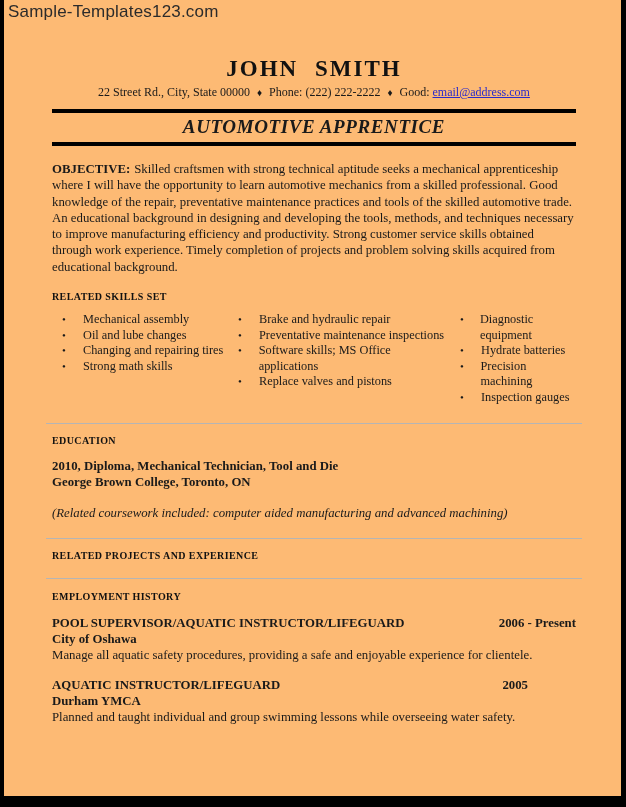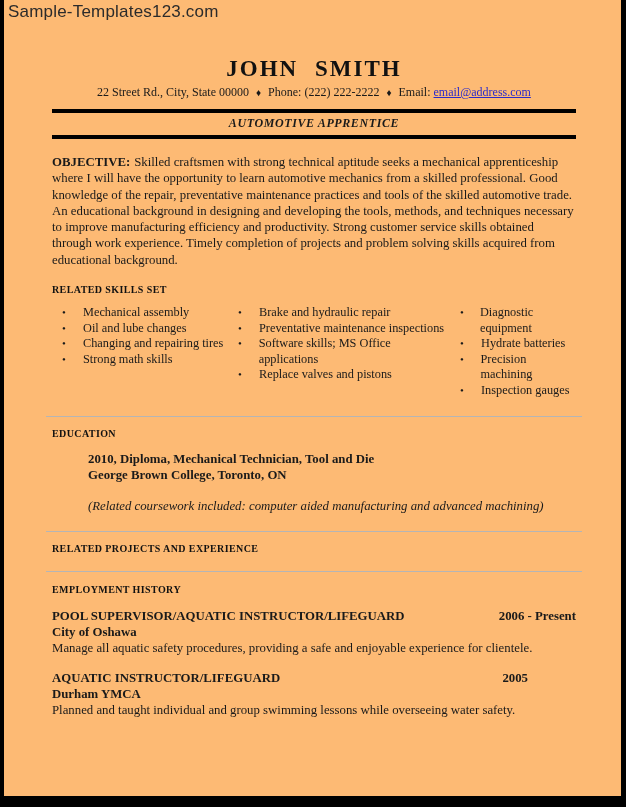--- a/index.html
+++ b/index.html
@@ -34,21 +34,21 @@
   }
   .contact .sep{margin:0 4px;font-size:10px;}
   .contact a{color:#2a2acc;text-decoration:underline;cursor:pointer;}
 
   .title-band{
     margin-top:9px;
     border-top:4px solid #000;border-bottom:4px solid #000;
     padding:3px 0 4px 0;text-align:center;
   }
   .title-band .job-title-line{
-    font-size:12px;font-weight:bold;font-style:italic;letter-spacing:0.6px;
+    font-size:19px;font-weight:bold;font-style:italic;letter-spacing:0.6px;
   }
 
   .body-text{font-size:12.8px;line-height:16.3px;}
   .objective{margin-top:15px;}
   .objective b{margin-right:4px;}
 
   .section-heading{
     margin-top:16px;text-align:left;
     font-size:10px;font-weight:bold;letter-spacing:0.4px;color:#111;
   }
@@ -60,21 +60,21 @@
   .skills-col.c3{flex:1;}
   .skill-item{display:flex;font-size:12.3px;line-height:15.6px;}
   .skill-item .bullet{width:9px;margin-left:10px;margin-right:12px;font-size:11px;}
   .skills-col.c3 .bullet{margin-left:12px;}
 
   hr.thin-rule{
     border:none;border-top:1px solid #b5b5b5;
     margin:17px 0 0 -6px;width:536px;
   }
 
-  .edu-block{margin-top:12px;margin-left:36px;}
+  .edu-block{margin-top:12px;}
   .bold-line{font-size:12.8px;font-weight:bold;line-height:16px;}
   .coursework{margin-top:15px;font-size:12.8px;font-style:italic;line-height:16px;}
 
   .proj-block{margin-top:13px;}
 
   .job{margin-top:13px;}
   .job-head{display:flex;justify-content:space-between;align-items:baseline;gap:40px;}
   .job-head .date{font-size:12.8px;font-weight:bold;white-space:nowrap;margin-left:41px;}
   .job-head .date.date-offset{margin-right:48px;}
   .job + .job{margin-top:14px;}
@@ -96,21 +96,21 @@
 
   <div class="content">
 
     <div class="name">JOHN SMITH</div>
 
     <div class="contact">
       <span>22 Street Rd., City, State 00000</span>
       <span class="sep">♦</span>
       <span>Phone: (222) 222-2222</span>
       <span class="sep">♦</span>
-      <span>Email:</span>
+      <span>Good:</span>
       <a>email@address.com</a>
     </div>
 
     <div class="title-band">
       <div class="job-title-line">AUTOMOTIVE APPRENTICE</div>
     </div>
 
     <div class="body-text objective">
       <b>OBJECTIVE:</b><span>Skilled craftsmen with strong technical aptitude seeks a mechanical apprenticeship where I will have the opportunity to learn automotive mechanics from a skilled professional.  Good knowledge of the repair, preventative maintenance practices and tools of the skilled automotive trade.  An educational background in designing and developing the tools, methods, and techniques necessary to improve manufacturing efficiency and productivity.  Strong customer service skills obtained through work experience.  Timely completion of projects and problem solving skills acquired from educational background.</span>
     </div>

